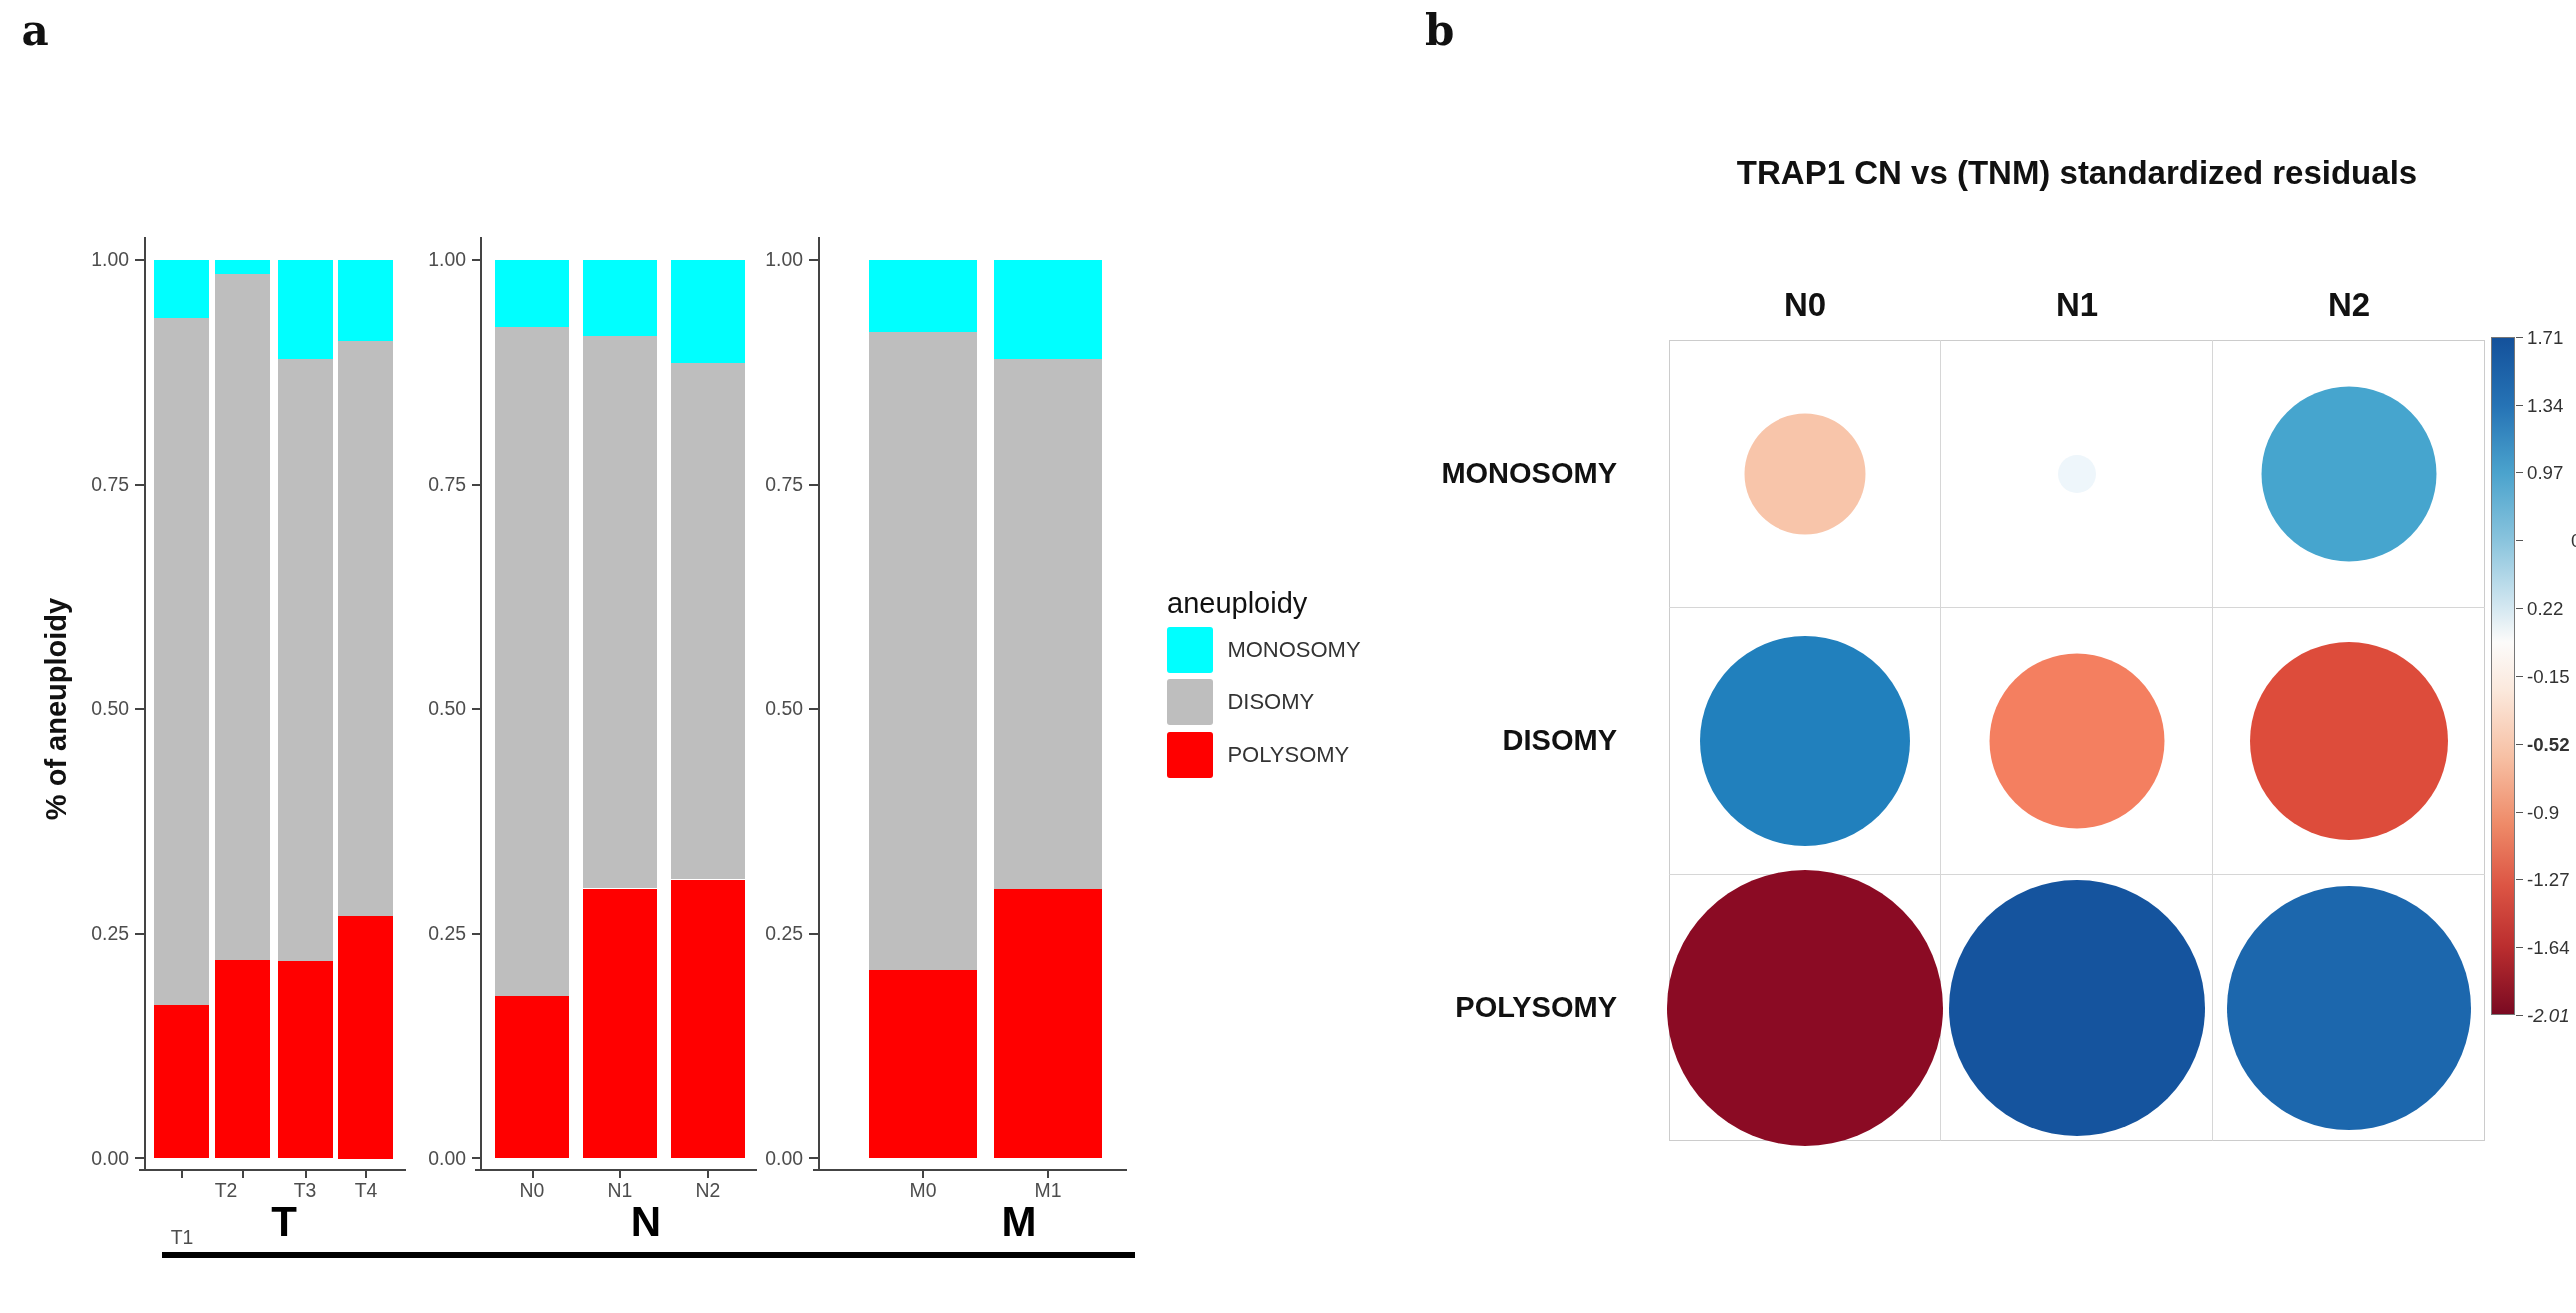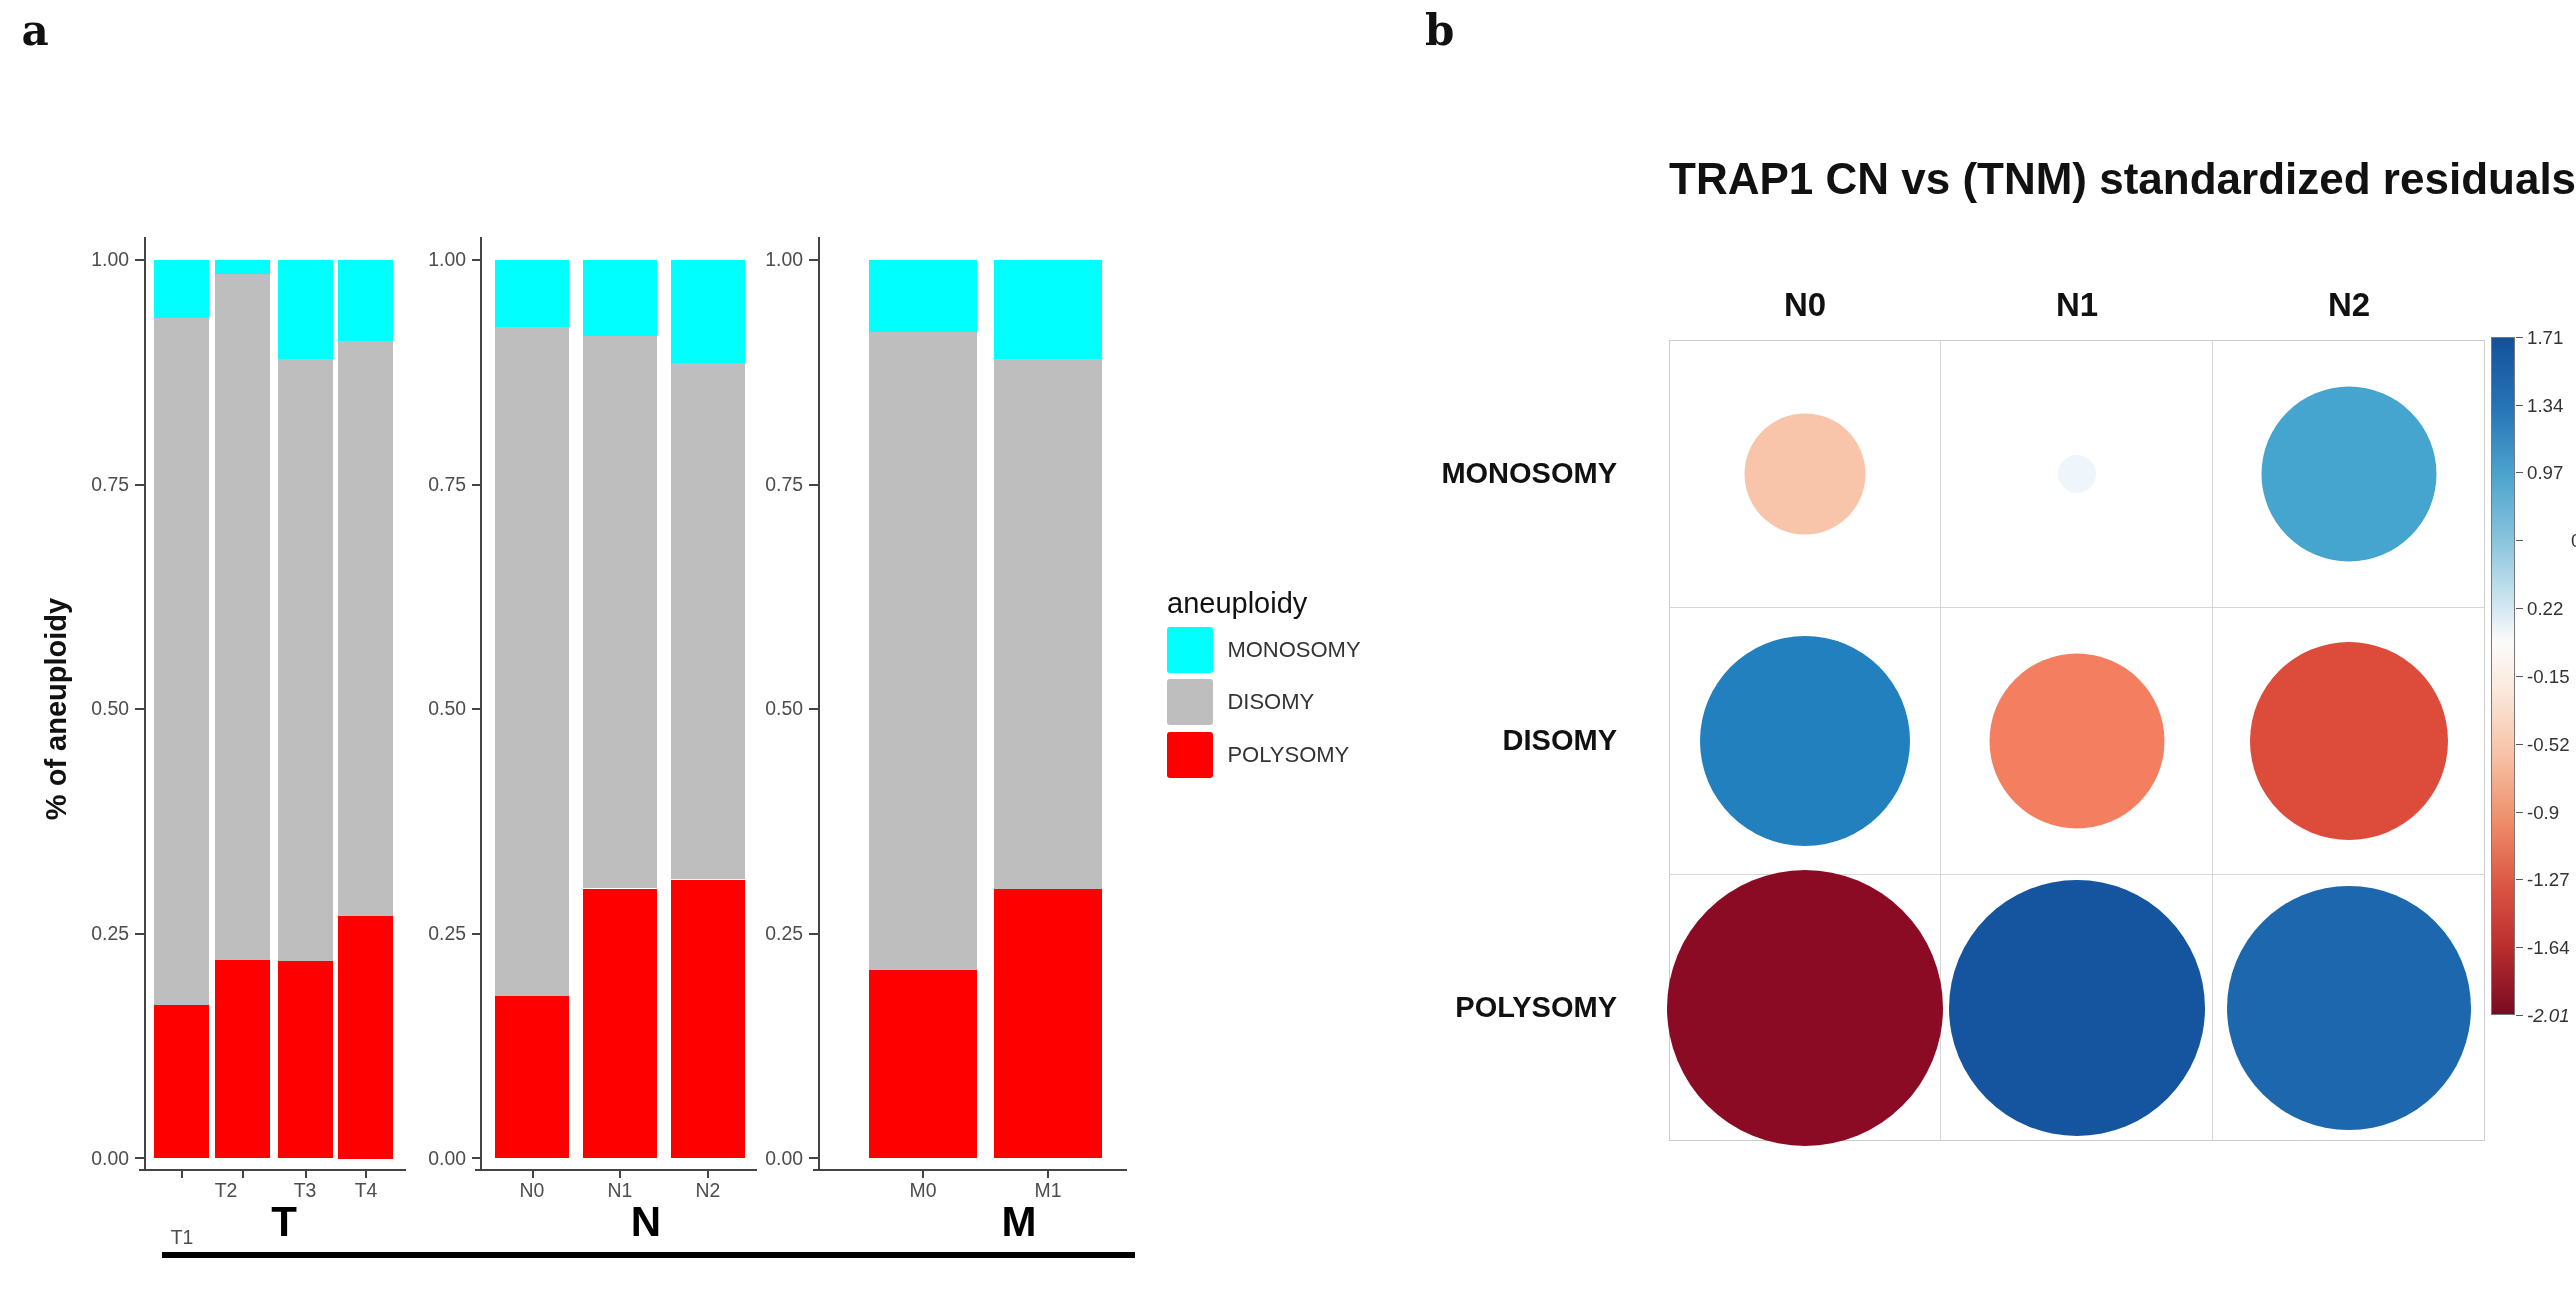--- a/index.html
+++ b/index.html
@@ -45,21 +45,21 @@
           <div style="width: 46px; height: 46px; border-radius: 2.9px; flex: 0 0 auto; background: rgb(190, 190, 190);"></div>
           <div class="legend-item-label" style="margin-left: 14.4px;">DISOMY</div>
         </div>
         <div style="display: flex; align-items: center; margin-top: 6.5px; height: 46px;">
           <div style="width: 46px; height: 46px; border-radius: 2.9px; flex: 0 0 auto; background: rgb(255, 0, 0);"></div>
           <div class="legend-item-label" style="margin-left: 14.4px;">POLYSOMY</div>
         </div>
       </div>
   </div>
 
-  <div class="abs chart-title" style="left:1669px;top:154px;width:816px;font-size:44px;">TRAP1 CN vs (TNM) standardized residuals</div>
+  <div class="abs chart-title" style="left:1669px;top:154px;width:816px;font-size:33px;">TRAP1 CN vs (TNM) standardized residuals</div>
 
 <div class="abs spine" style="left: 144px; top: 237px; width: 2.2px; height: 934px;"></div>
     <div class="abs spine" style="left: 139px; top: 1169px; width: 267px; height: 2.2px;"></div>
     <div class="abs spine" style="left: 135px; top: 259px; width: 8.6px; height: 2.2px;"></div>
     <div class="abs tick-label" style="left: 49px; top: 248px; width: 80px; text-align: right;">1.00</div>
     <div class="abs spine" style="left: 135px; top: 484px; width: 8.6px; height: 2.2px;"></div>
     <div class="abs tick-label" style="left: 49px; top: 473px; width: 80px; text-align: right;">0.75</div>
     <div class="abs spine" style="left: 135px; top: 708px; width: 8.6px; height: 2.2px;"></div>
     <div class="abs tick-label" style="left: 49px; top: 697px; width: 80px; text-align: right;">0.50</div>
     <div class="abs spine" style="left: 135px; top: 933px; width: 8.6px; height: 2.2px;"></div>
@@ -165,21 +165,21 @@
     <div class="abs cb-label" style="left: 2527px; top: 395px;">1.34</div>
     <div class="abs" style="left: 2516px; top: 472px; width: 7.2px; height: 1.4px; background: rgb(85, 85, 85);"></div>
     <div class="abs cb-label" style="left: 2527px; top: 462px;">0.97</div>
     <div class="abs" style="left: 2516px; top: 540px; width: 7.2px; height: 1.4px; background: rgb(85, 85, 85);"></div>
     <div class="abs cb-label" style="left: 2527px; top: 530px; margin-left: 44px;">0.6</div>
     <div class="abs" style="left: 2516px; top: 608px; width: 7.2px; height: 1.4px; background: rgb(85, 85, 85);"></div>
     <div class="abs cb-label" style="left: 2527px; top: 598px;">0.22</div>
     <div class="abs" style="left: 2516px; top: 676px; width: 7.2px; height: 1.4px; background: rgb(85, 85, 85);"></div>
     <div class="abs cb-label" style="left: 2527px; top: 666px;">-0.15</div>
     <div class="abs" style="left: 2516px; top: 744px; width: 7.2px; height: 1.4px; background: rgb(85, 85, 85);"></div>
-    <div class="abs cb-label" style="left: 2527px; top: 734px;">-0.52</div>
+    <div class="abs cb-label" style="left: 2527px; top: 734px; font-weight: bold;">-0.52</div>
     <div class="abs" style="left: 2516px; top: 812px; width: 7.2px; height: 1.4px; background: rgb(85, 85, 85);"></div>
     <div class="abs cb-label" style="left: 2527px; top: 802px;">-0.9</div>
     <div class="abs" style="left: 2516px; top: 879px; width: 7.2px; height: 1.4px; background: rgb(85, 85, 85);"></div>
     <div class="abs cb-label" style="left: 2527px; top: 869px;">-1.27</div>
     <div class="abs" style="left: 2516px; top: 947px; width: 7.2px; height: 1.4px; background: rgb(85, 85, 85);"></div>
     <div class="abs cb-label" style="left: 2527px; top: 937px;">-1.64</div>
     <div class="abs" style="left: 2516px; top: 1015px; width: 7.2px; height: 1.4px; background: rgb(85, 85, 85);"></div>
     <div class="abs cb-label" style="left: 2527px; top: 1005px; font-style: italic;">-2.01</div>
   </div>
 

